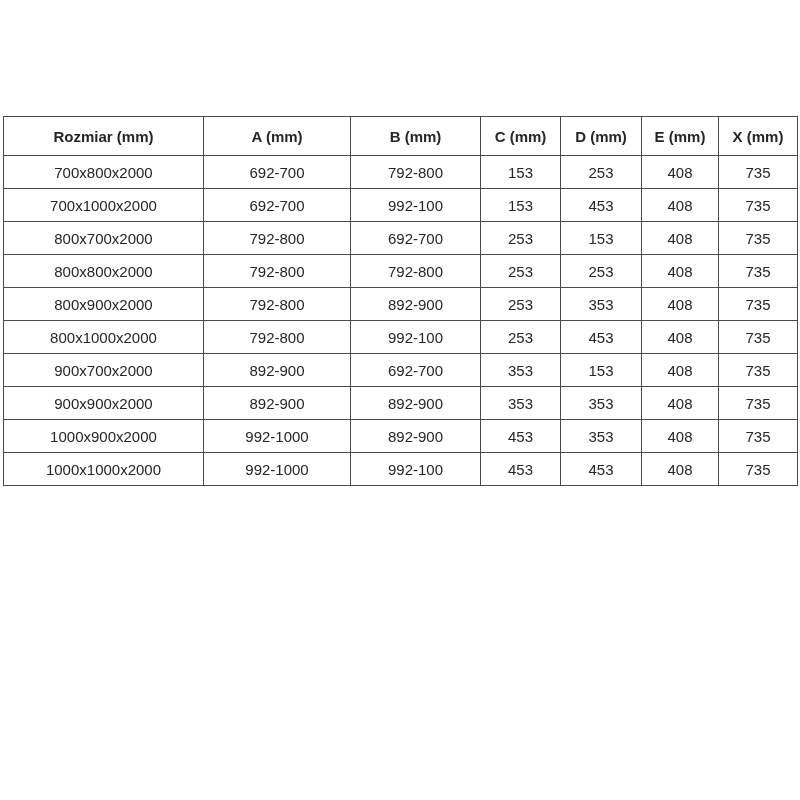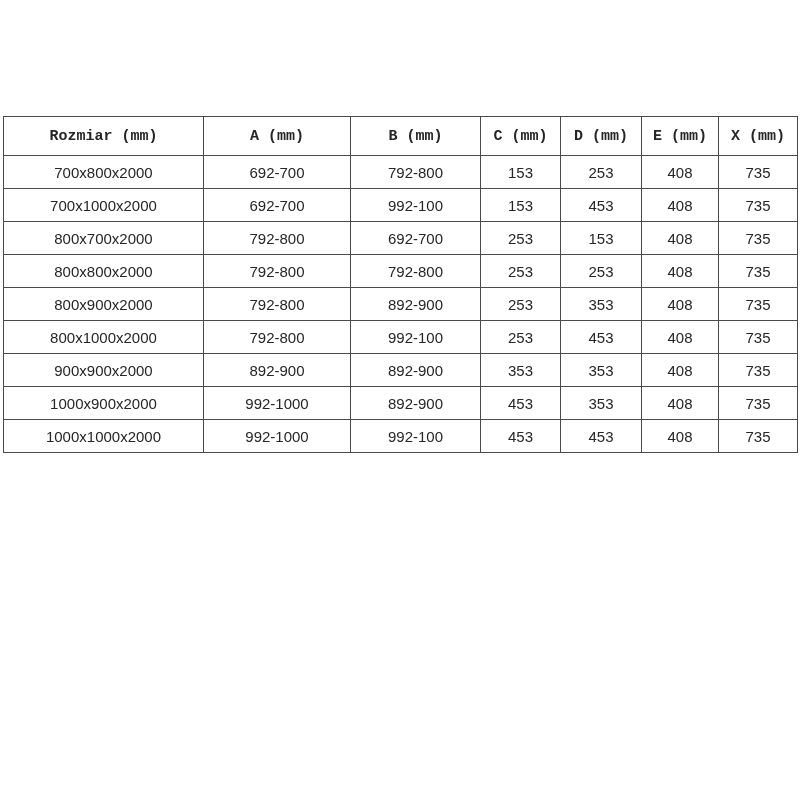--- a/index.html
+++ b/index.html
@@ -33,21 +33,20 @@
     vertical-align: middle;
     color: #262626;
     font-size: 15px;
     padding: 0;
     overflow: hidden;
     white-space: nowrap;
   }
   table.dim-table th {
     font-weight: bold;
     height: 38px;
-    font-family: Liberation Mono, monospace;
   }
   table.dim-table td {
     font-weight: normal;
     height: 32px;
   }
   
   table.dim-table th:nth-child(7),
   table.dim-table td:nth-child(7) {
     border-left-color: #a8a8a8;
   }
@@ -134,20 +133,29 @@
         <tr>
           <td>800x1000x2000</td>
           <td>792-800</td>
           <td>992-100</td>
           <td>253</td>
           <td>453</td>
           <td>408</td>
           <td>735</td>
         </tr>
         <tr>
+          <td>900x700x2000</td>
+          <td>892-900</td>
+          <td>692-700</td>
+          <td>353</td>
+          <td>153</td>
+          <td>408</td>
+          <td>735</td>
+        </tr>
+        <tr>
           <td>900x900x2000</td>
           <td>892-900</td>
           <td>892-900</td>
           <td>353</td>
           <td>353</td>
           <td>408</td>
           <td>735</td>
         </tr>
         <tr>
           <td>1000x900x2000</td>

